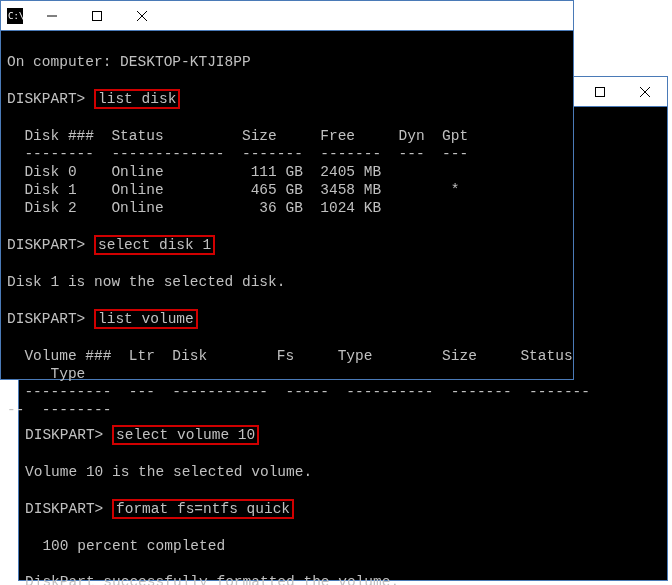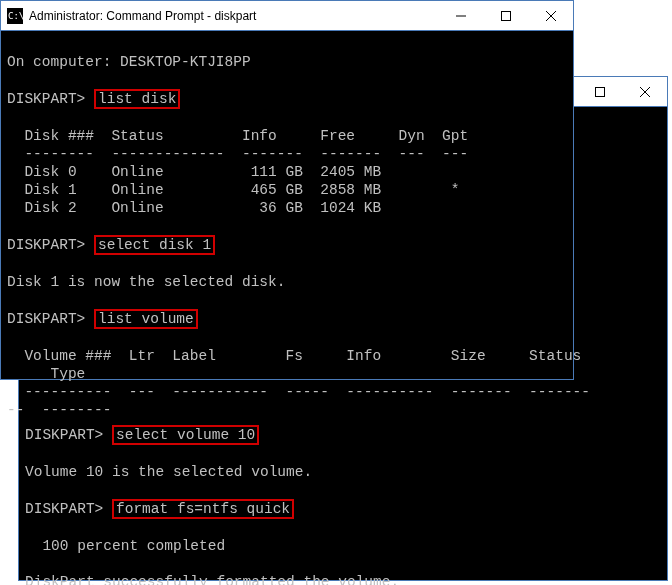--- a/index.html
+++ b/index.html
@@ -101,21 +101,20 @@
 </div>
 
 <div class="window win-front">
   <div class="titlebar">
     <span class="icon">
       <svg viewBox="0 0 16 16">
           <rect x="0" y="0" width="16" height="16" fill="#000"></rect>
           <text x="1" y="11" font-size="9" fill="#fff" font-family="monospace">C:\</text>
         </svg>
     </span>
-    <span class="title">Administrator: Command Prompt - diskpart</span>
     <div class="caption-btn">
         <svg viewBox="0 0 10 10">
           <line x1="0" y1="5" x2="10" y2="5"></line>
         </svg>
       </div>
     <div class="caption-btn">
         <svg viewBox="0 0 10 10">
           <rect x="0.5" y="0.5" width="9" height="9"></rect>
         </svg>
       </div>
@@ -124,30 +123,30 @@
           <line x1="0" y1="0" x2="10" y2="10"></line>
           <line x1="10" y1="0" x2="0" y2="10"></line>
         </svg>
       </div>
   </div>
   <div class="term">
 <span>On computer: DESKTOP-KTJI8PP</span>
 
 <span>DISKPART&gt; </span><span class="hl">list disk</span>
 
-<span>  Disk ###  Status         Info     Free     Dyn  Gpt</span>
+<span>  Disk ###  Status         Size     Free     Dyn  Gpt</span>
 <span>  --------  -------------  -------  -------  ---  ---</span>
 <span>  Disk 0    Online          111 GB  2405 MB</span>
-<span>  Disk 1    Online          465 GB  2858 MB        *</span>
+<span>  Disk 1    Online          465 GB  3458 MB        *</span>
 <span>  Disk 2    Online           36 GB  1024 KB</span>
 
 <span>DISKPART&gt; </span><span class="hl">select disk 1</span>
 
 <span>Disk 1 is now the selected disk.</span>
 
 <span>DISKPART&gt; </span><span class="hl">list volume</span>
 
-<span>  Volume ###  Ltr  Label        Fs     Info        Size     Status</span>
+<span>  Volume ###  Ltr  Disk        Fs     Type        Size     Status</span>
 <span>     Type</span>
 <span>  ----------  ---  -----------  -----  ----------  -------  -------</span>
 <span>--  --------</span>
   </div>
 </div>
 
 </body></html>

